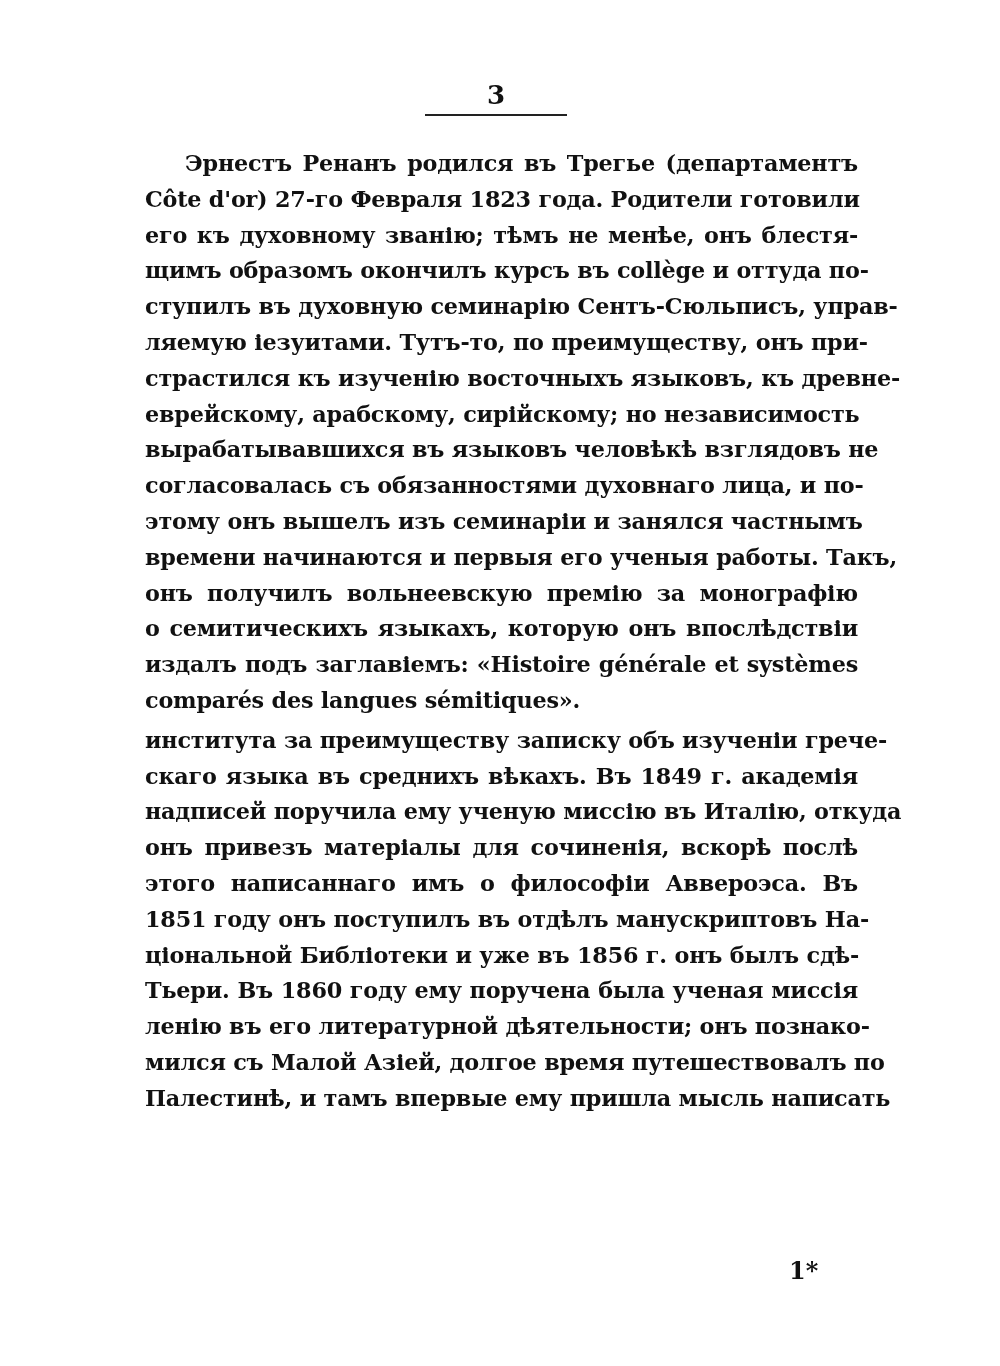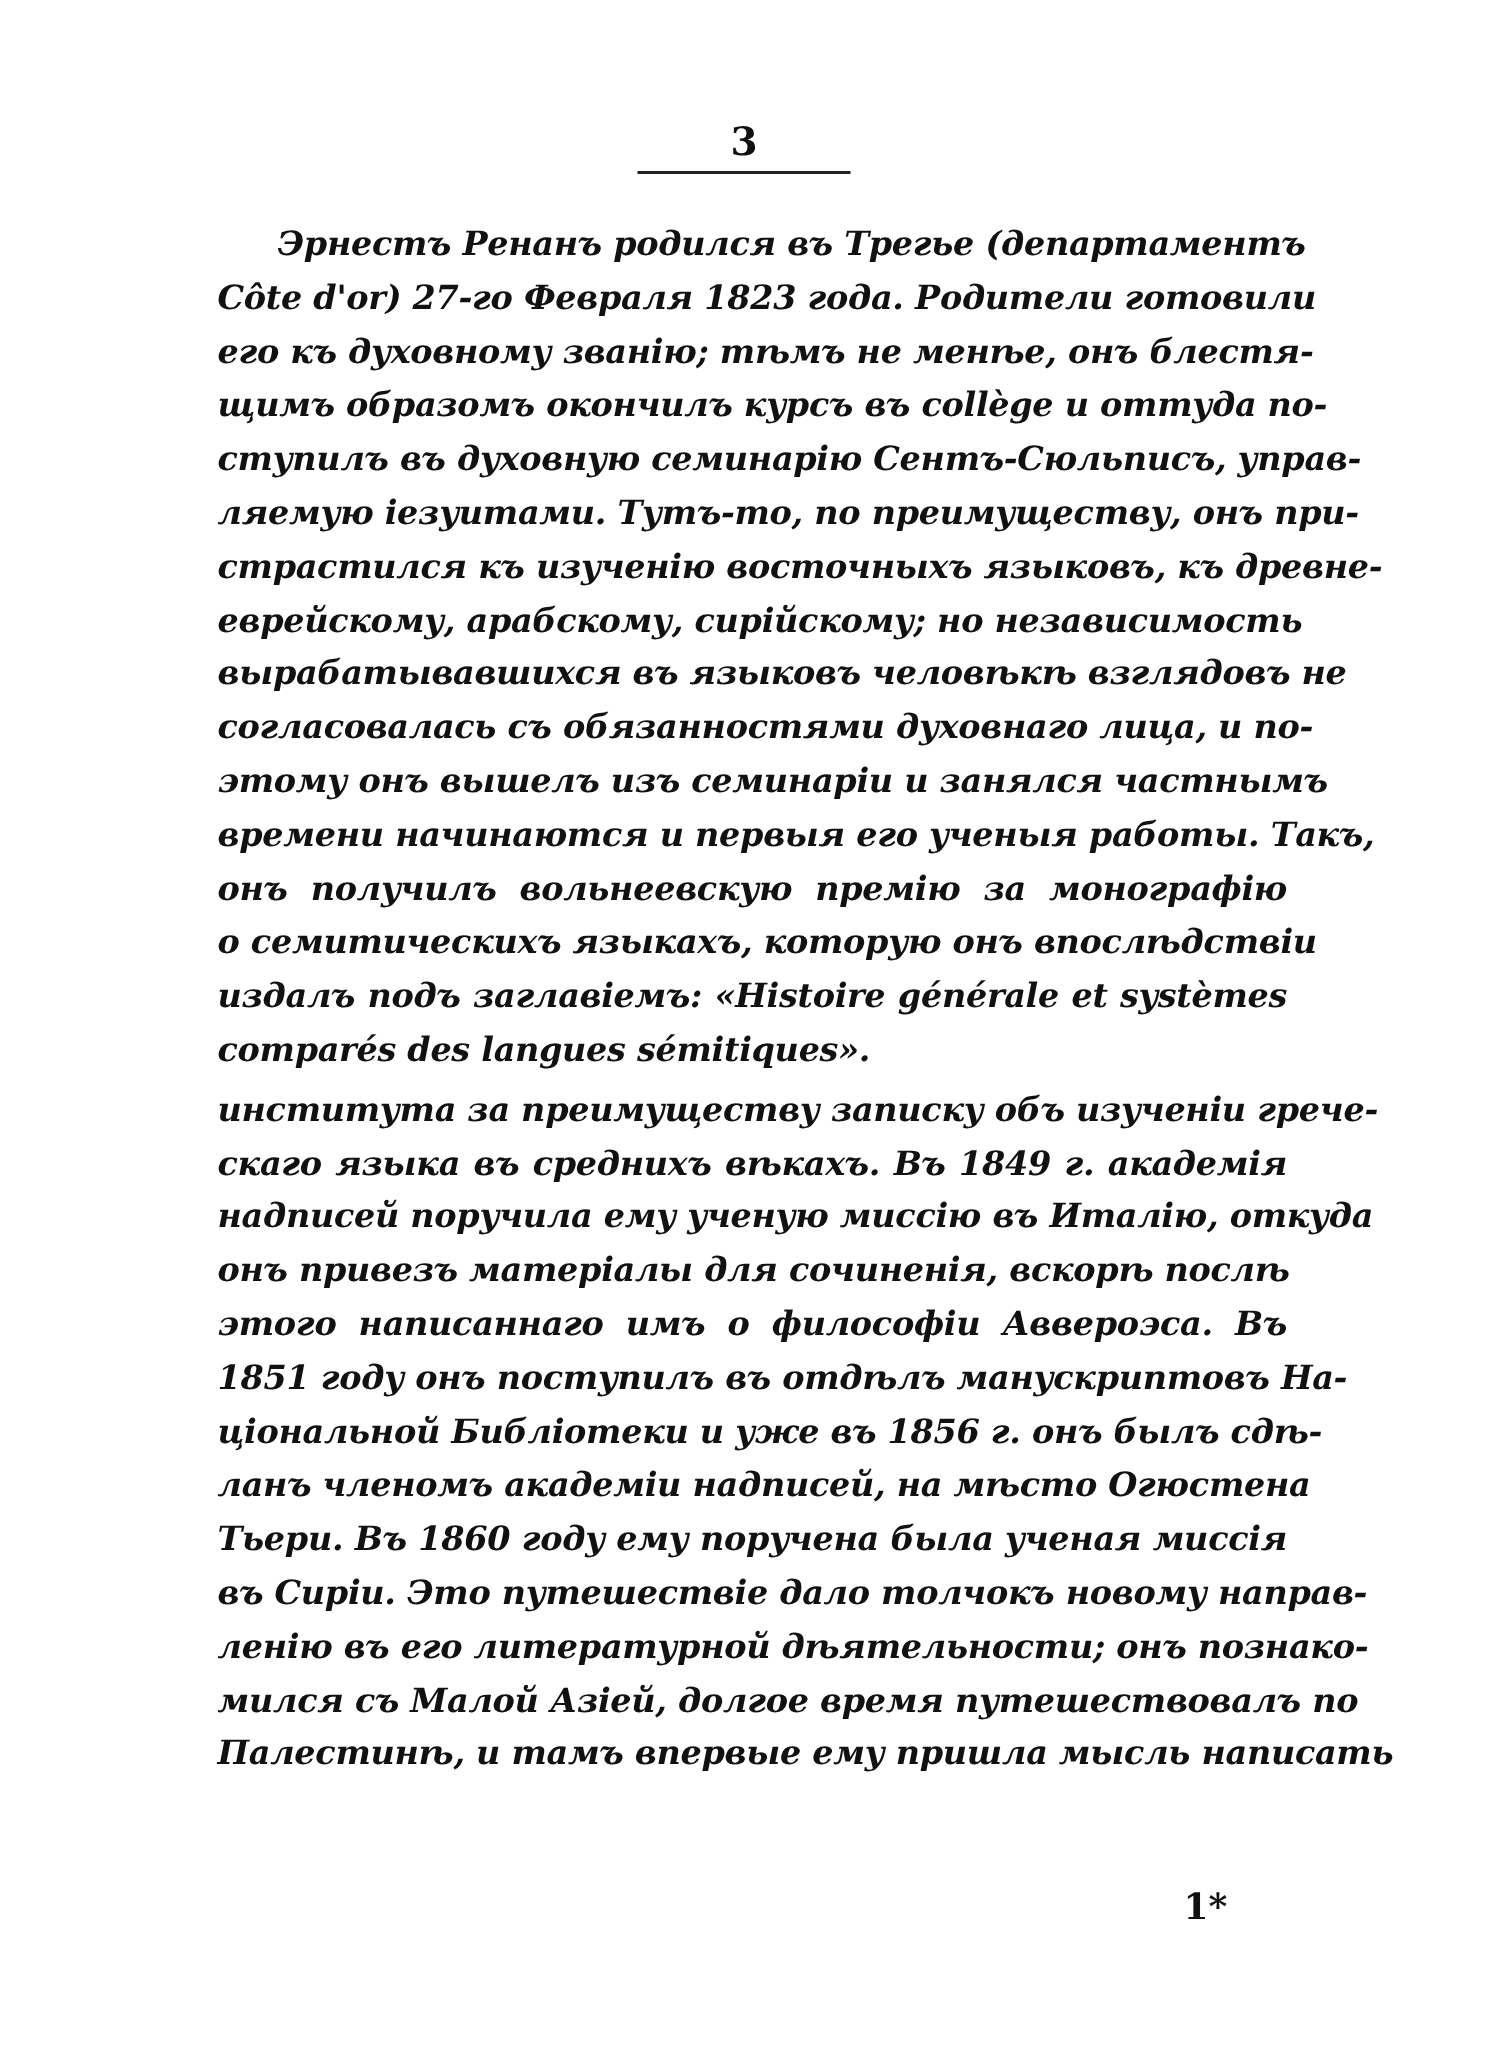--- a/index.html
+++ b/index.html
@@ -38,21 +38,20 @@
     top: 146px;
     left: 145px;
     width: 713px;
   }
   .para {
     margin: 0;
     font-size: 22.3px;
     font-weight: bold;
     line-height: 35.8px;
     letter-spacing: -0.2px;
-    font-style: italic;
   }
   .para + .para {
     margin-top: 4px;
   }
   .line {
     display: block;
     white-space: nowrap;
     text-align: justify;
     text-align-last: justify;
     width: 713px;
@@ -98,22 +97,20 @@
     <span class="line last">comparés des langues sémitiques».</span>
   </p>
   <p class="para">
     <span class="line">института за преимуществу записку объ изученіи грече-</span>
     <span class="line">скаго языка въ среднихъ вѣкахъ. Въ 1849 г. академія</span>
     <span class="line">надписей поручила ему ученую миссію въ Италію, откуда</span>
     <span class="line">онъ привезъ матеріалы для сочиненія, вскорѣ послѣ</span>
     <span class="line">этого написаннаго имъ о философіи Аввероэса. Въ</span>
     <span class="line">1851 году онъ поступилъ въ отдѣлъ манускриптовъ На-</span>
     <span class="line">ціональной Библіотеки и уже въ 1856 г. онъ былъ сдѣ-</span>
-    <span class="line">ланъ членомъ академіи надписей, на мѣсто Огюстена</span>
     <span class="line">Тьери. Въ 1860 году ему поручена была ученая миссія</span>
-    <span class="line">въ Сиріи. Это путешествіе дало толчокъ новому направ-</span>
     <span class="line">ленію въ его литературной дѣятельности; онъ познако-</span>
     <span class="line">мился съ Малой Азіей, долгое время путешествовалъ по</span>
     <span class="line">Палестинѣ, и тамъ впервые ему пришла мысль написать</span>
   </p>
 </div>
 
 <div class="signature">1*</div>
 
 </body></html>

